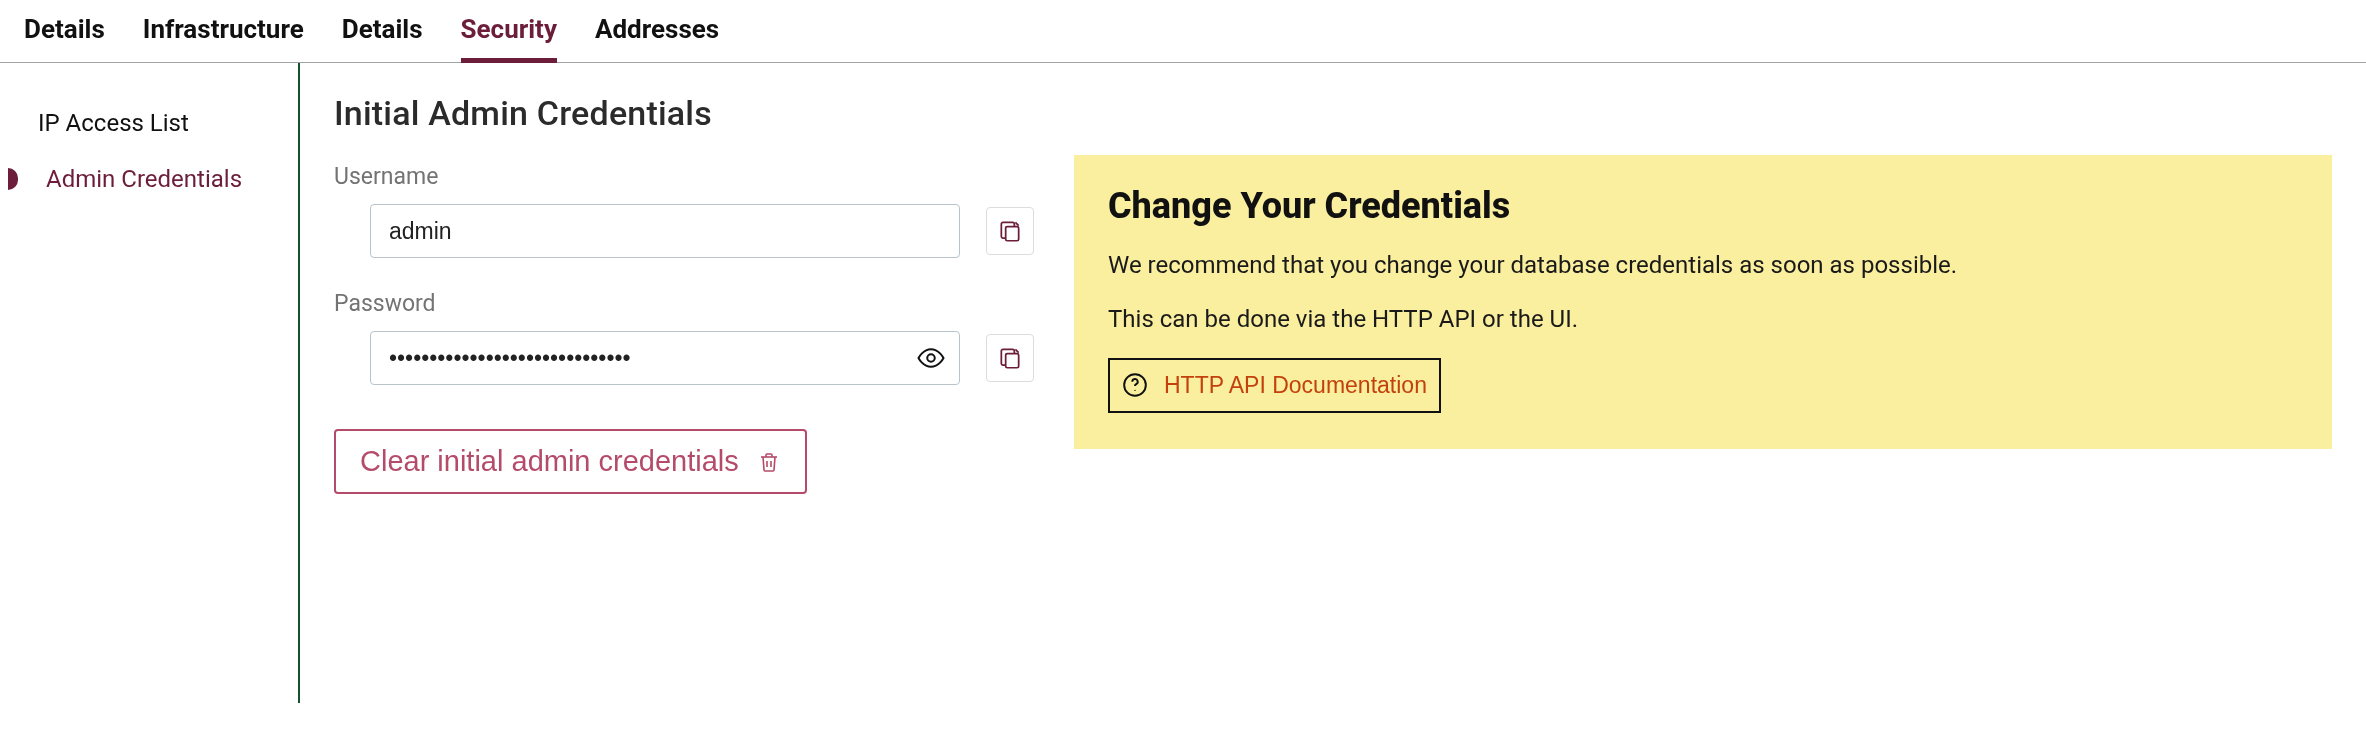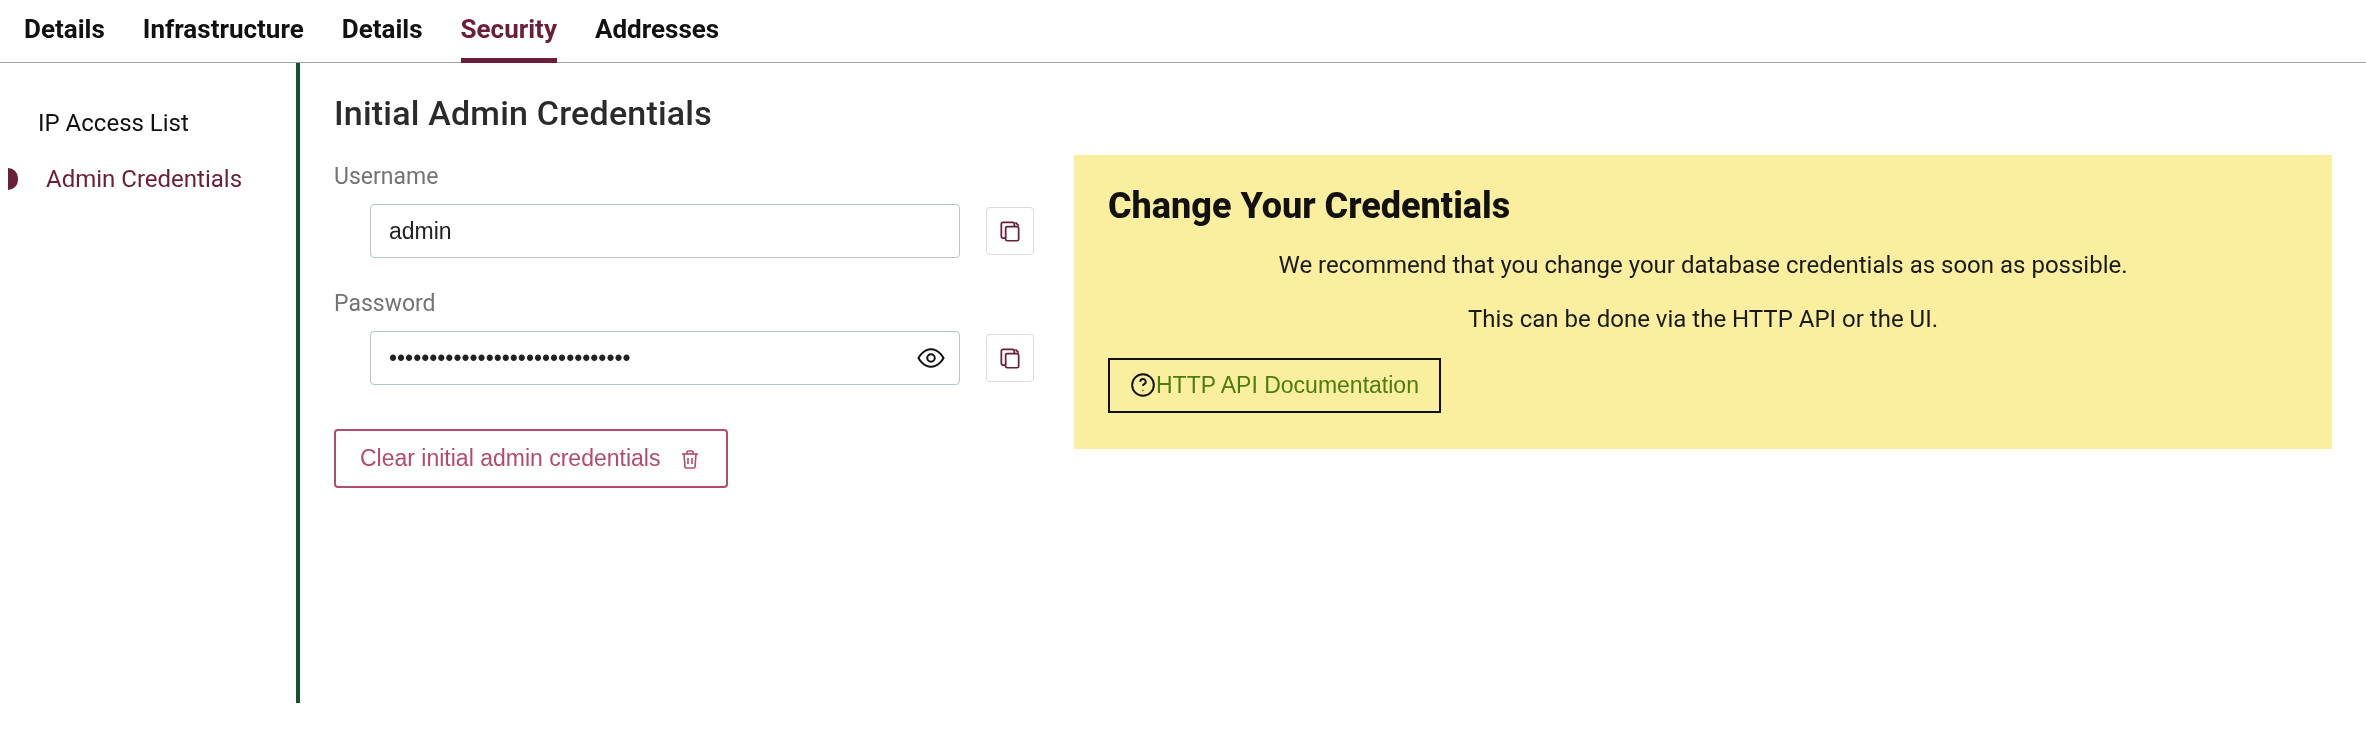--- a/index.html
+++ b/index.html
@@ -34,21 +34,21 @@
     background: #6b1d3a;
   }
 
   .body-row {
     display: flex;
     min-height: 640px;
   }
 
   .sidebar {
     width: 300px;
-    border-right: 4px solid #14532d;
+    border-right: 2px solid #14532d;
     padding-top: 32px;
     position: relative;
   }
   .side-item {
     font-size: 24px;
     color: #111;
     padding: 14px 0 14px 38px;
     cursor: pointer;
     position: relative;
   }
@@ -135,21 +135,21 @@
 
   .clear-btn {
     display: inline-flex;
     align-items: center;
     gap: 18px;
     border: 2px solid #b54b6a;
     color: #b54b6a;
     background: #fff;
     border-radius: 4px;
     padding: 14px 24px;
-    font-size: 23px;
+    font-size: 29px;
     cursor: pointer;
     margin-top: 12px;
   }
 
   .notice {
     flex: 1;
     background: #faef9e;
     padding: 30px 34px 36px 34px;
     align-self: flex-start;
     margin-top: 62px;
@@ -158,30 +158,30 @@
     font-size: 36px;
     font-weight: 800;
     color: #111;
     margin-bottom: 22px;
   }
   .notice p {
     font-size: 24px;
     line-height: 1.35;
     color: #1a1a1a;
     margin-bottom: 22px;
-    text-align: center;
   }
   .doc-btn {
     display: inline-flex;
     align-items: center;
+    gap: 16px;
     border: 2px solid #111;
     background: transparent;
-    color: #4d7c0f;
+    color: #c2410c;
     font-size: 23px;
-    padding: 12px 20px;
+    padding: 12px 12px;
     cursor: pointer;
   }
 
   svg { display: block; }
 </style>
 </head>
 <body>
 
 <div class="tabs">
   <div class="tab">Details</div>

